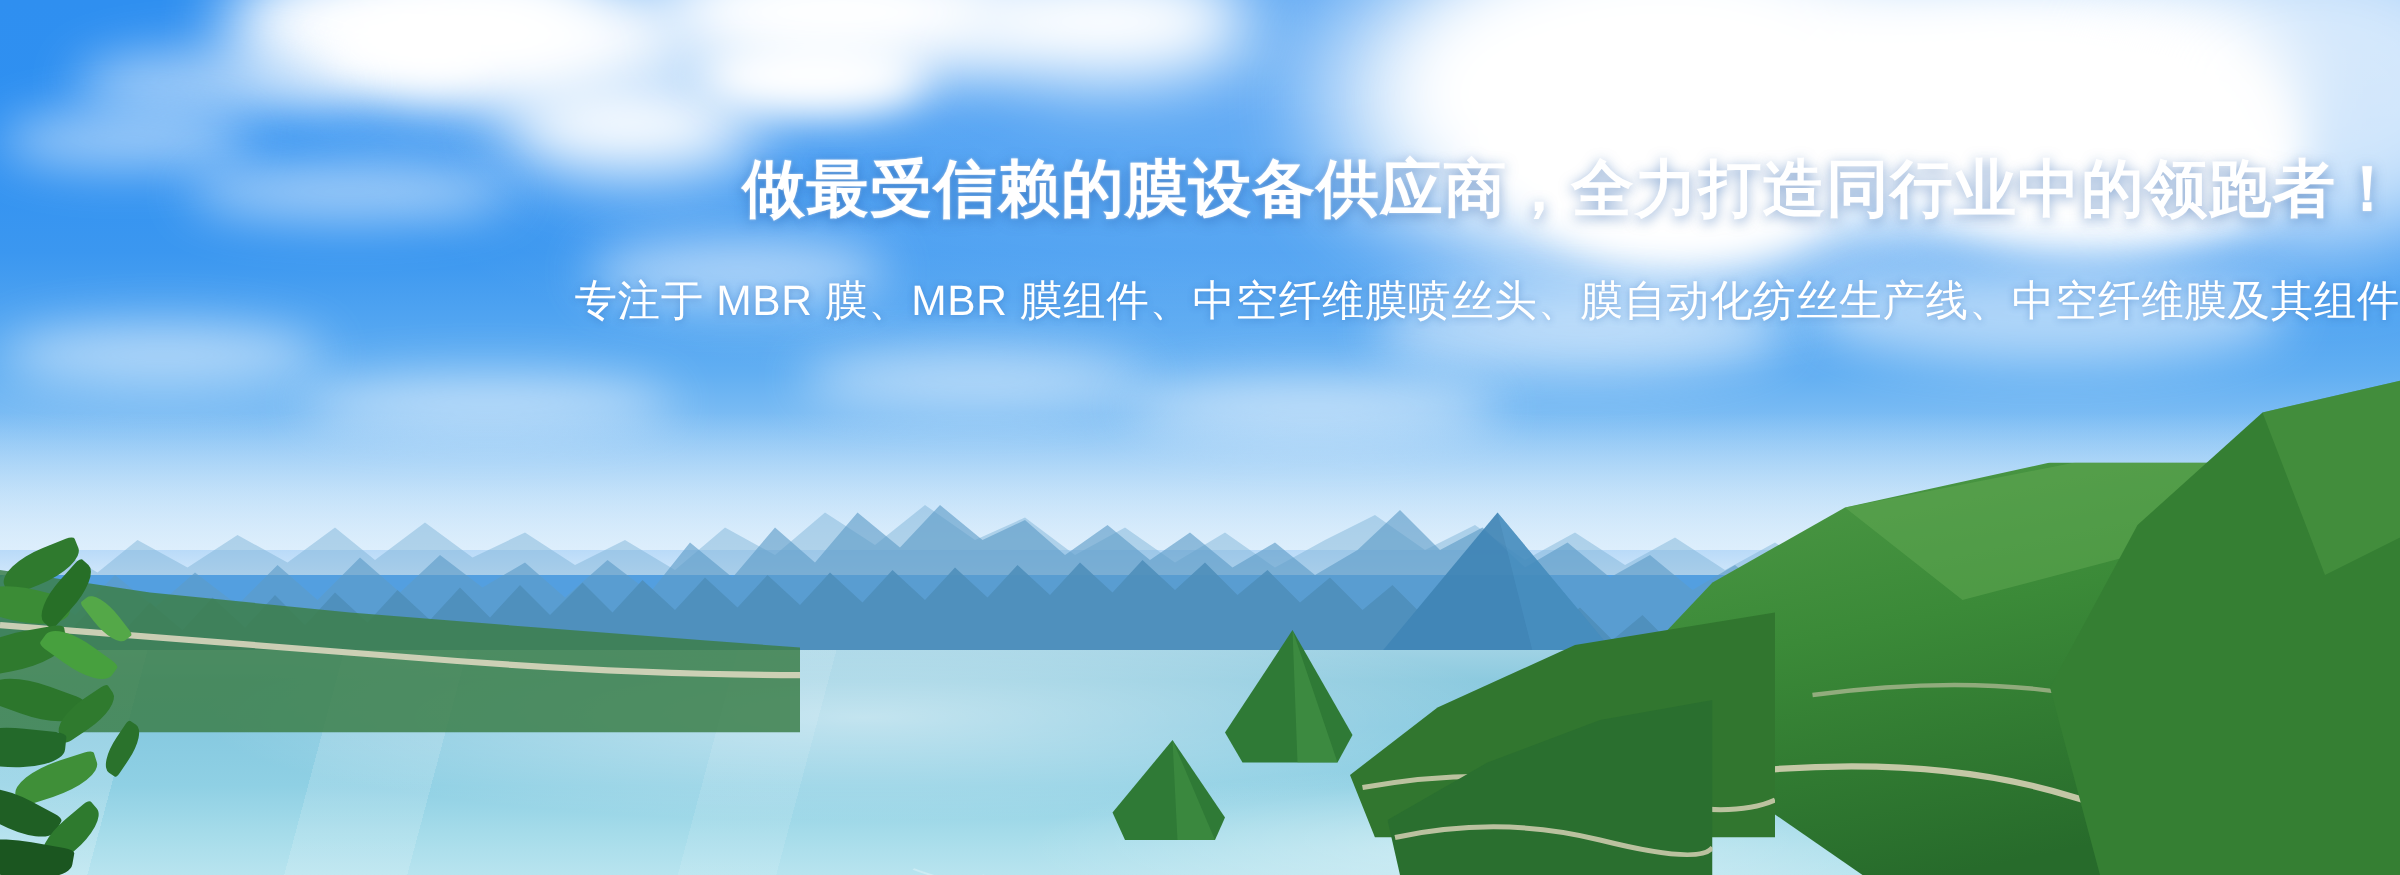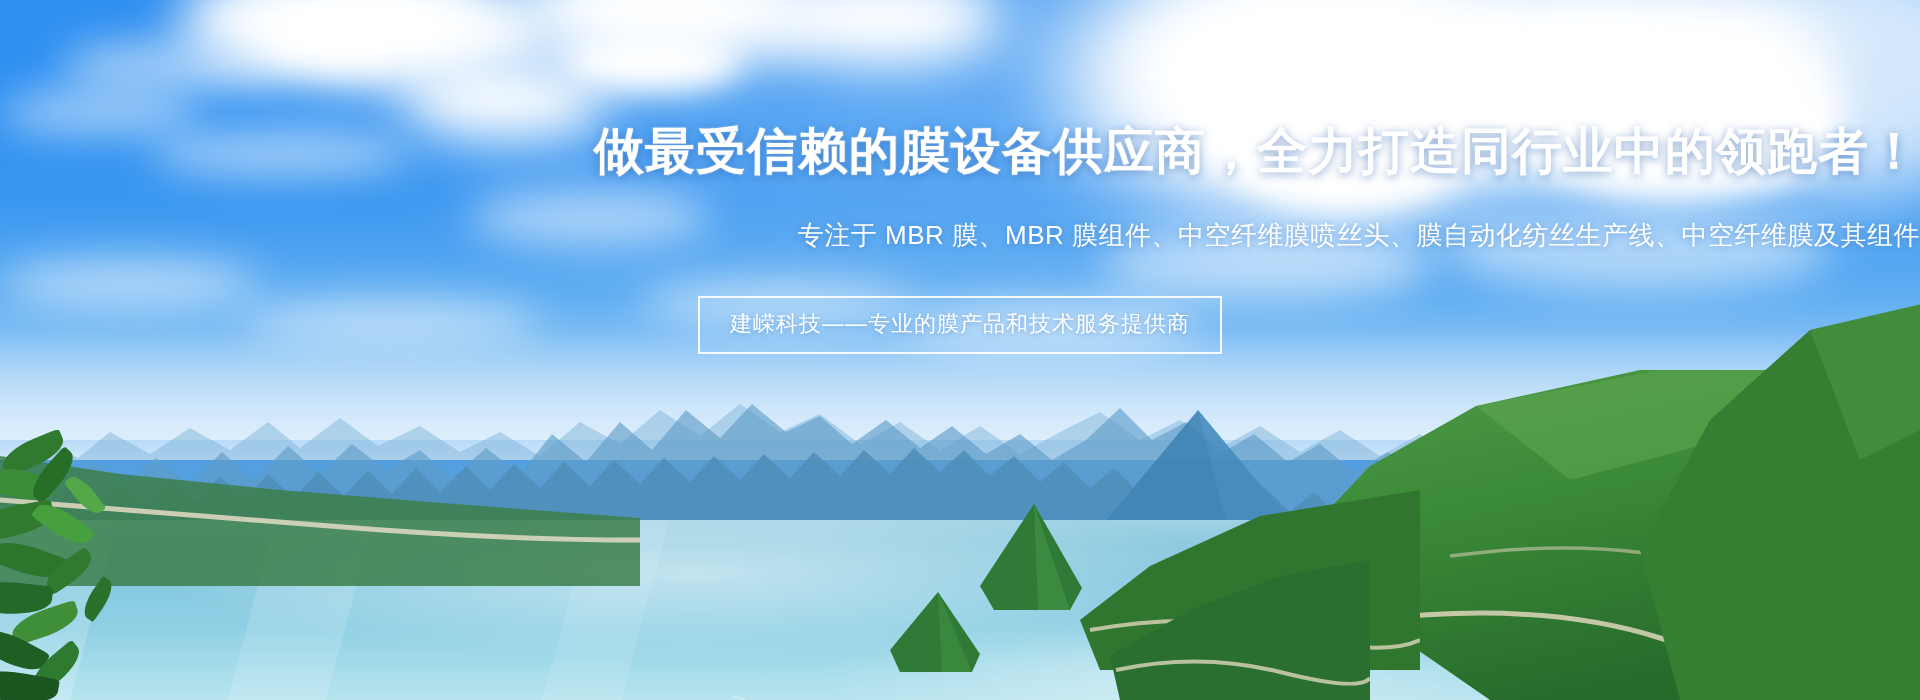--- a/index.html
+++ b/index.html
@@ -114,21 +114,21 @@
     font-weight:bold;
     letter-spacing:1px;
     color:#ffffff;
     text-shadow:0 2px 10px rgba(30,90,170,.55), 0 0 2px rgba(255,255,255,.8);
     white-space:nowrap;
     font-family:"DejaVu Sans","Liberation Sans",sans-serif;
   }
 
   .subline {
     position:absolute; left:0; top:218px; width:1920px;
-    font-size:26px;
+    font-size:34px;
     font-weight:normal;
     letter-spacing:.5px;
     color:#ffffff;
     text-shadow:0 1px 6px rgba(40,100,180,.45);
     white-space:nowrap;
   }
 
   .tagline-wrap {
     position:absolute; left:0; top:296px; width:1920px;
     display:flex; justify-content:center;
@@ -288,19 +288,16 @@
     <div class="leaf" style="left:82px;  top:56px;  width:46px; height:18px; transform:rotate(52deg); background:#54a848;"></div>
     <div class="leaf" style="left:96px;  top:160px; width:44px; height:18px; transform:rotate(-56deg); background:#2a722c;"></div>
   </div>
 
   <div class="hero">
 
     <div class="headline">做最受信赖的膜设备供应商，全力打造同行业中的领跑者！</div>
 
     <div class="subline">专注于 MBR 膜、MBR 膜组件、中空纤维膜喷丝头、膜自动化纺丝生产线、中空纤维膜及其组件</div>
 
-    <div class="tagline-wrap">
-      <div class="tagline">建嵘科技——专业的膜产品和技术服务提供商</div>
-    </div>
 
   </div>
 
 </div>
 
 </body></html>

